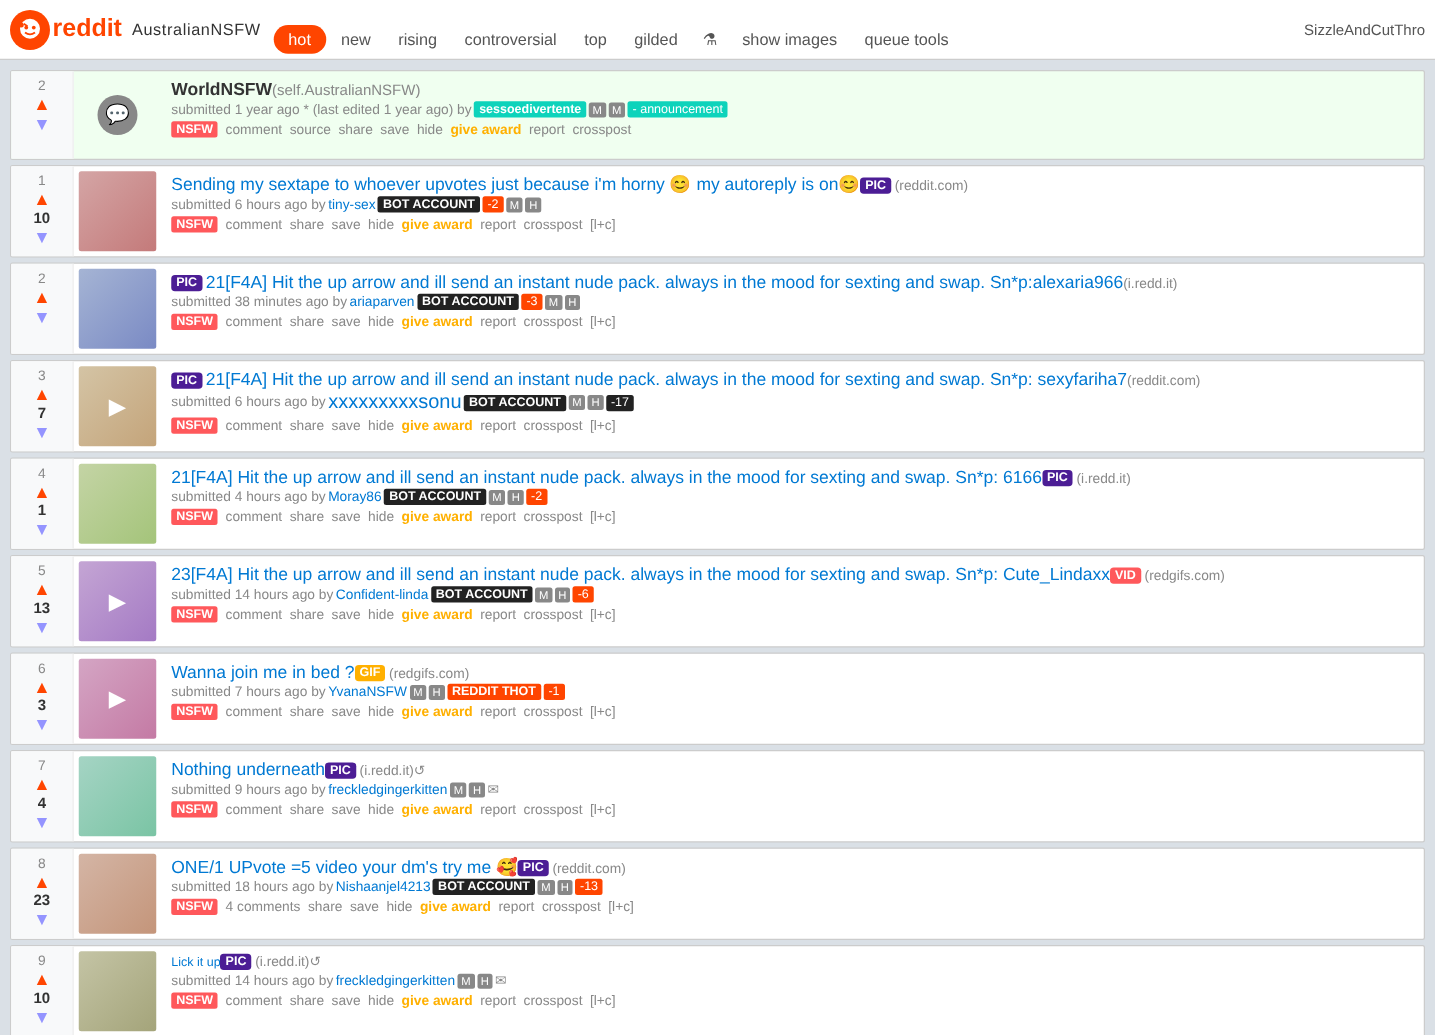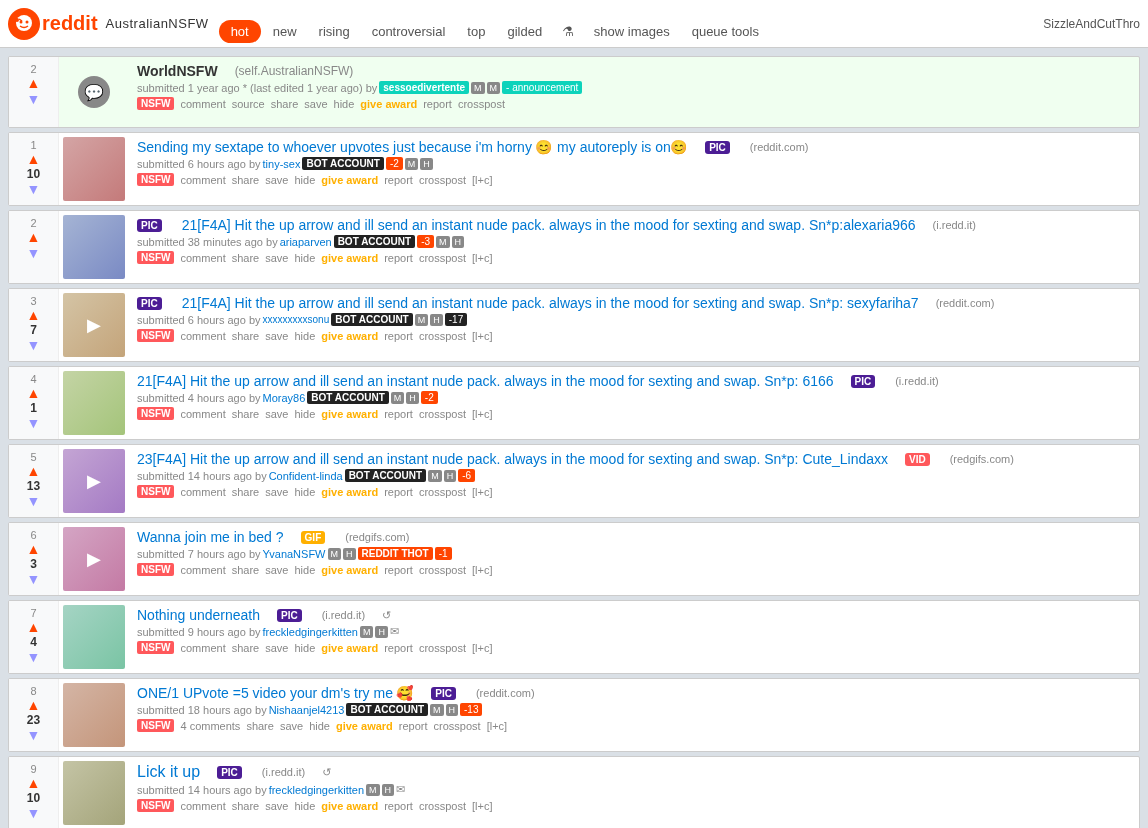--- a/index.html
+++ b/index.html
@@ -30,21 +30,21 @@
     .flair-vid { background: #ff585b; color: white; }
     .flair-gif { background: #ffb000; color: white; }
     .post-meta { font-size: 11px; color: #888; margin-bottom: 3px; display: flex; align-items: center; flex-wrap: wrap; gap: 2px; }
     .post-meta a { color: #888; text-decoration: none; }
     .post-actions { display: flex; align-items: center; gap: 6px; flex-wrap: wrap; margin-top: 2px; }
     .action-nsfw { background: #ff585b; color: white; font-size: 10px; font-weight: bold; padding: 1px 4px; border-radius: 2px; }
     .action-link { color: #888; font-size: 11px; cursor: pointer; text-decoration: none; }
     .action-award { color: #ffb000; font-size: 11px; cursor: pointer; font-weight: bold; }
     .rank-vote { display: flex; flex-direction: column; align-items: center; width: 50px; padding: 6px 2px; background: #f8f9fa; border-right: 1px solid #eee; }
     
-    .title-row { display: flex; align-items: center; flex-wrap: wrap; gap: 17px; margin-bottom: 2px; }
+    .title-row { display: flex; align-items: flex-end; flex-wrap: wrap; gap: 0; margin-bottom: 2px; }
 
     
     .thumb-color-1 { background: linear-gradient(135deg, #d4a5a5, #c47a7a); }
     .thumb-color-2 { background: linear-gradient(135deg, #a5b4d4, #7a8ac4); }
     .thumb-color-3 { background: linear-gradient(135deg, #d4c4a5, #c4a47a); }
     .thumb-color-4 { background: linear-gradient(135deg, #c4d4a5, #a4c47a); }
   </style>
 </head>
 <body>
 
@@ -205,21 +205,21 @@
       </div>
     </div>
     <div class="post-content">
       <div class="title-row">
         <span class="flair flair-pic">PIC</span>
         <a style="font-size:14px;color:#0079d3;text-decoration:none;">21[F4A] Hit the up arrow and ill send an instant nude pack. always in the mood for sexting and swap. Sn*p: sexyfariha7</a>
         <span style="font-size:11px;color:#888;">(reddit.com)</span>
       </div>
       <div class="post-meta">
         <span>submitted 6 hours ago by</span>
-        <a style="color:#0079d3;font-size:10px;">xxxxxxxxxsonu</a>
+        <a style="color:#0079d3;font-size:16px;">xxxxxxxxxsonu</a>
         <span style="background:#222;color:white;font-size:10px;font-weight:bold;padding:1px 4px;border-radius:2px;">BOT ACCOUNT</span>
         <span style="background:#888;color:white;font-size:9px;padding:1px 3px;border-radius:2px;">M</span>
         <span style="background:#888;color:white;font-size:9px;padding:1px 3px;border-radius:2px;">H</span>
         <span style="background:#222;color:white;font-size:10px;padding:1px 4px;border-radius:2px;">-17</span>
       </div>
       <div class="post-actions">
         <span class="action-nsfw">NSFW</span>
         <a class="action-link">comment</a>
         <a class="action-link">share</a>
         <a class="action-link">save</a>
@@ -431,21 +431,21 @@
       <span style="font-size:11px;color:#888;">9</span>
       <span style="color:#ff4500;font-size:14px;cursor:pointer;">▲</span>
       <span style="font-size:12px;font-weight:bold;color:#333;">10</span>
       <span style="color:#9494ff;font-size:14px;cursor:pointer;">▼</span>
     </div>
     <div class="thumb-col">
       <div class="thumb-img" style="width:64px;height:64px;border-radius:2px;background:linear-gradient(135deg,#c4c4a5,#a4a47a);"></div>
     </div>
     <div class="post-content">
       <div class="title-row">
-        <a style="font-size:16px;color:#0079d3;text-decoration:none;">Lick it up</a>
+        <a style="font-size:10px;color:#0079d3;text-decoration:none;">Lick it up</a>
         <span class="flair flair-pic">PIC</span>
         <span style="font-size:11px;color:#888;">(i.redd.it)</span>
         <span style="font-size:11px;color:#888;">↺</span>
       </div>
       <div class="post-meta">
         <span>submitted 14 hours ago by</span>
         <a style="color:#0079d3;font-size:11px;">freckledgingerkitten</a>
         <span style="background:#888;color:white;font-size:9px;padding:1px 3px;border-radius:2px;">M</span>
         <span style="background:#888;color:white;font-size:9px;padding:1px 3px;border-radius:2px;">H</span>
         <span style="font-size:11px;color:#888;">✉</span>

